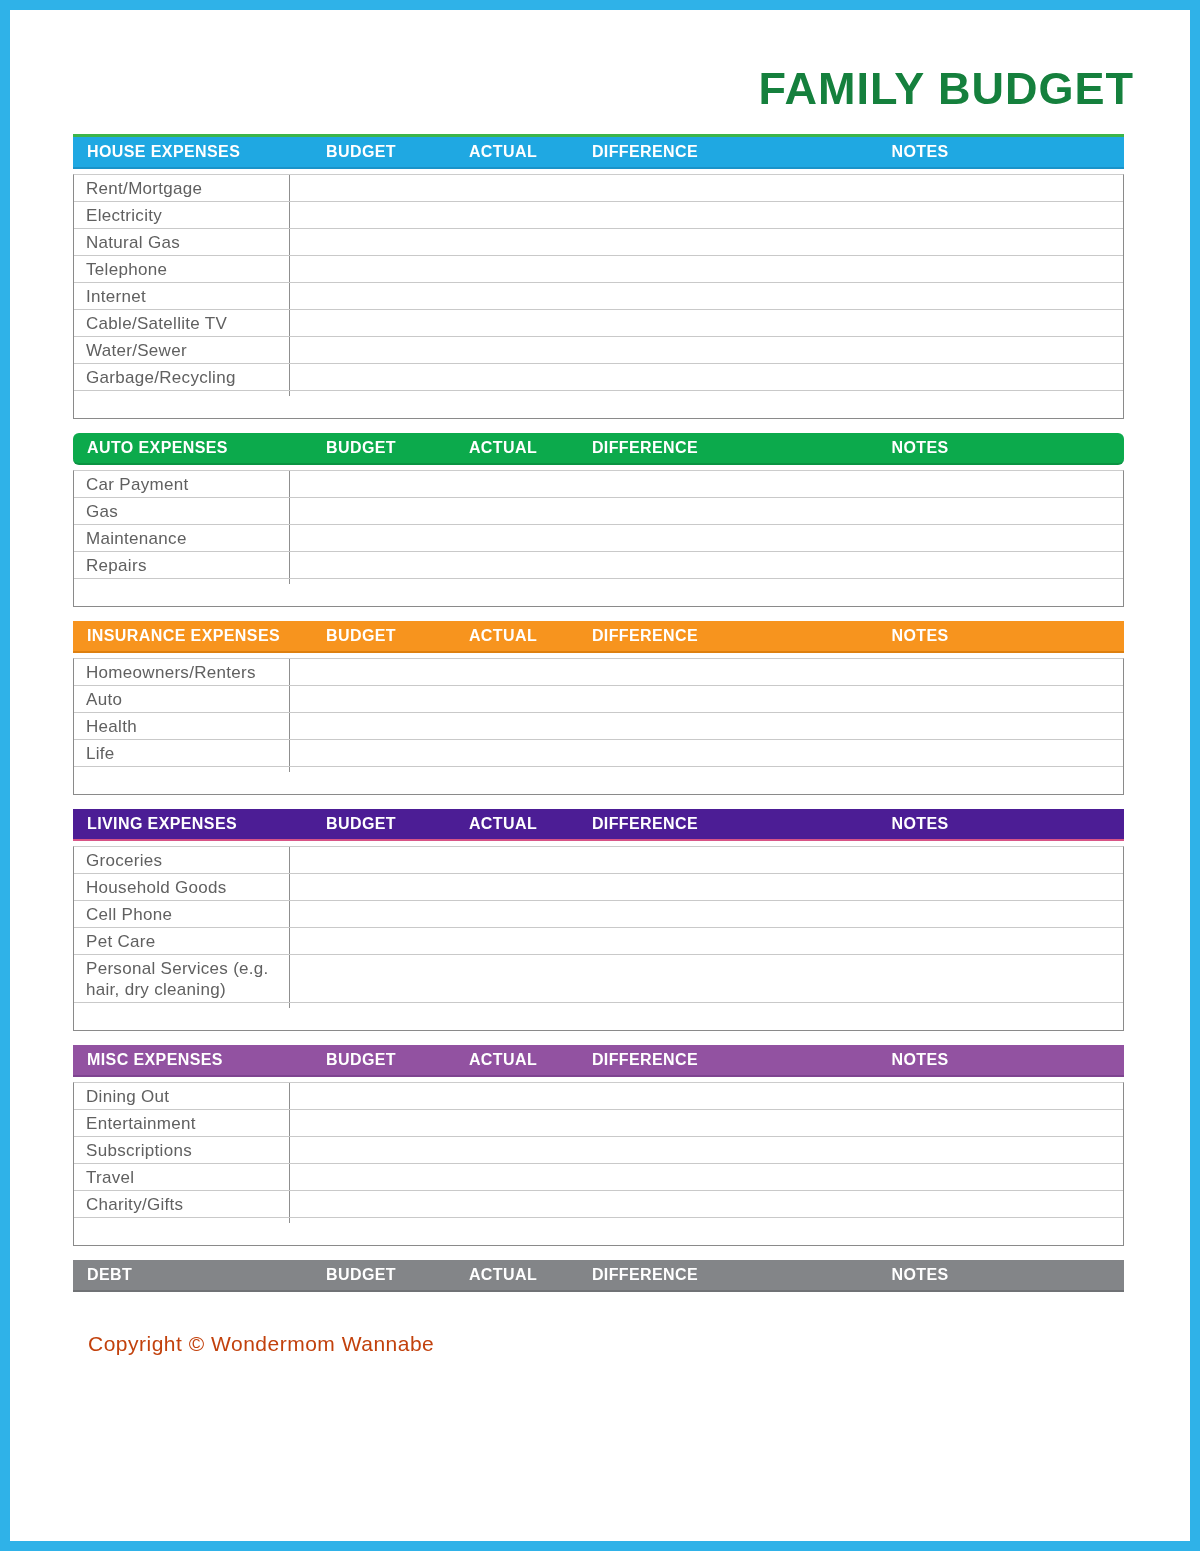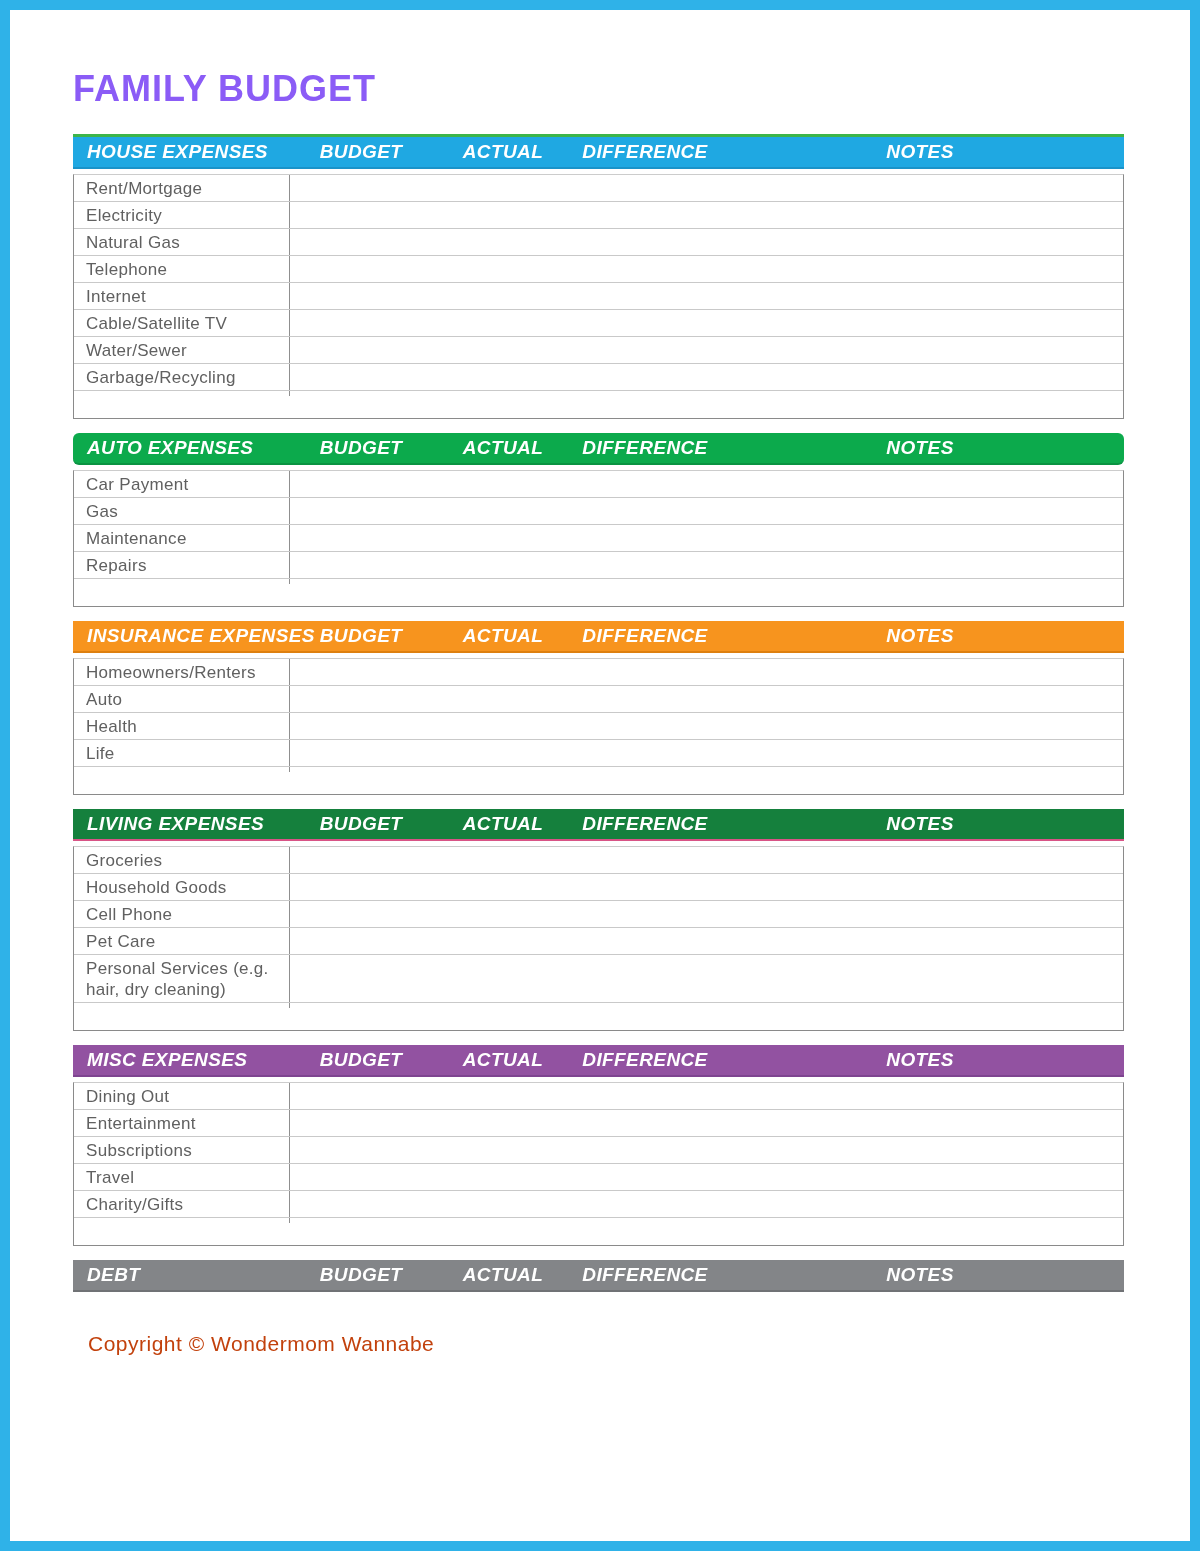--- a/index.html
+++ b/index.html
@@ -8,42 +8,41 @@
   .page {
     position:relative;
     width:1200px; height:1551px;
     border:10px solid #2fb2e8;
     background:#ffffff;
     overflow:hidden;
   }
   .content { padding:0 56px 0 63px; }
   .doc-title {
     margin-top:50px;
-    text-align:left;
-    font-size:36px;
+    text-align:right;
+    font-size:45px;
     font-weight:bold;
     letter-spacing:1px;
-    color:#8b5cf6;
+    color:#15803d;
     height:58px;
     line-height:58px;
   }
   .section { width:1051px; margin-bottom:14px; }
   .section:first-of-type { margin-top:16px; }
   .top-line { display:none; height:3px; width:100%; }
   .sec-header {
     display:flex; align-items:center;
     height:32px;
     color:#ffffff;
   }
   .hcell {
     font-weight:bold;
-    font-size:19px;
+    font-size:16px;
     letter-spacing:0.4px;
     white-space:nowrap;
-    font-style:italic;
   }
   .htitle { width:217px; padding-left:14px; text-align:left; }
   .hbudget, .hactual, .hdiff { width:142px; text-align:center; }
   .hnotes { flex:1; text-align:center; }
   .sec-body {
     margin-top:5px;
     border:1px solid #8a8a8a;
     border-top:1px solid #cccccc;
     background:#ffffff;
   }
@@ -249,21 +248,21 @@
               <div class="cell budget"></div>
               <div class="cell actual"></div>
               <div class="cell difference"></div>
               <div class="cell notes"></div>
             </div>
           </div>
   </section>
 
   <section class="section">
 
-    <div class="sec-header" style="background: #15803d; border-bottom: 2px solid rgb(216, 84, 134);">
+    <div class="sec-header" style="background: #4c1d95; border-bottom: 2px solid rgb(216, 84, 134);">
       <div class="hcell htitle">LIVING EXPENSES</div>
       <div class="hcell hbudget">BUDGET</div>
       <div class="hcell hactual">ACTUAL</div>
       <div class="hcell hdiff">DIFFERENCE</div>
       <div class="hcell hnotes">NOTES</div>
     </div>
     <div class="sec-body">
             <div class="row">
               <div class="cell label">Groceries</div>
               <div class="cell budget"></div>

